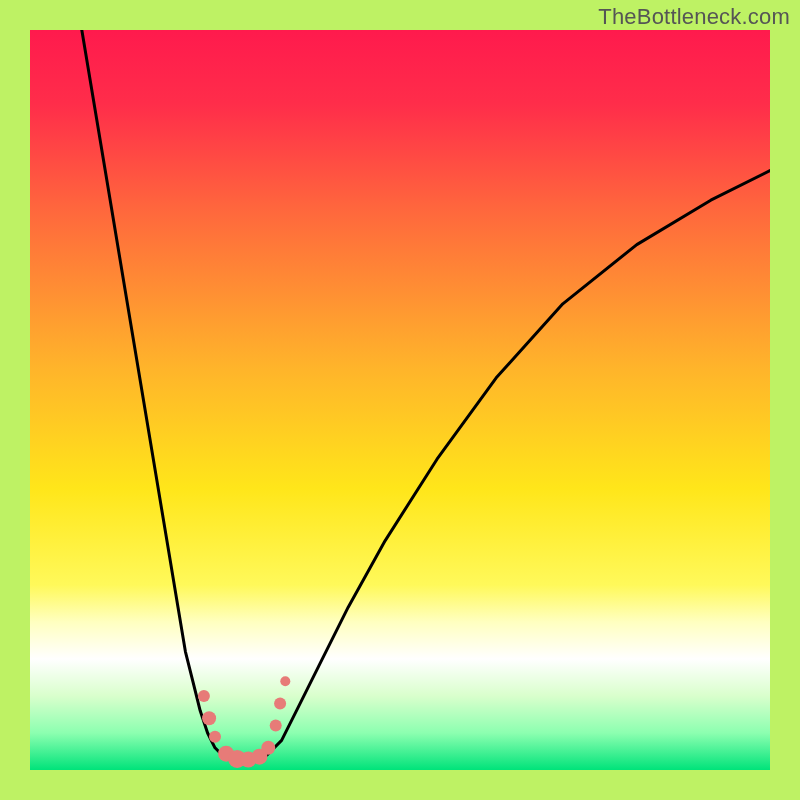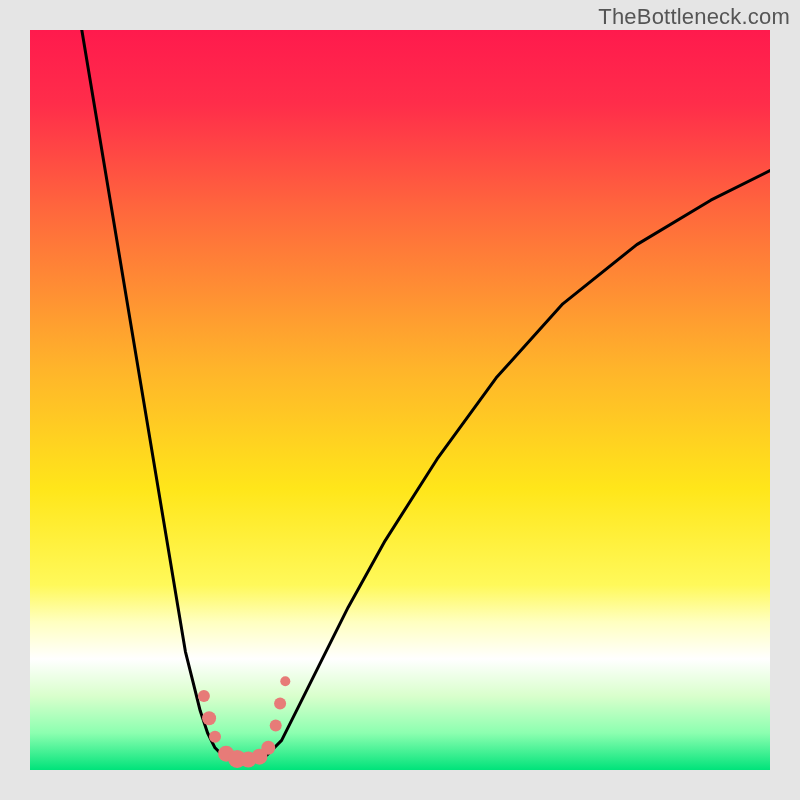--- a/index.html
+++ b/index.html
@@ -8,21 +8,21 @@
     width: 800px;
     height: 800px;
     overflow: hidden;
     background: #000;
     font-family: Arial, Helvetica, sans-serif;
   }
   .frame {
     position: absolute;
     left: 0; top: 0;
     width: 800px; height: 800px;
-    background: #e5e5e5;
+    background: #bef264;
   }
   .plot {
     position: absolute;
     left: 30px;
     top: 30px;
     width: 740px;
     height: 740px;
     overflow: hidden;
   }
   .watermark {

